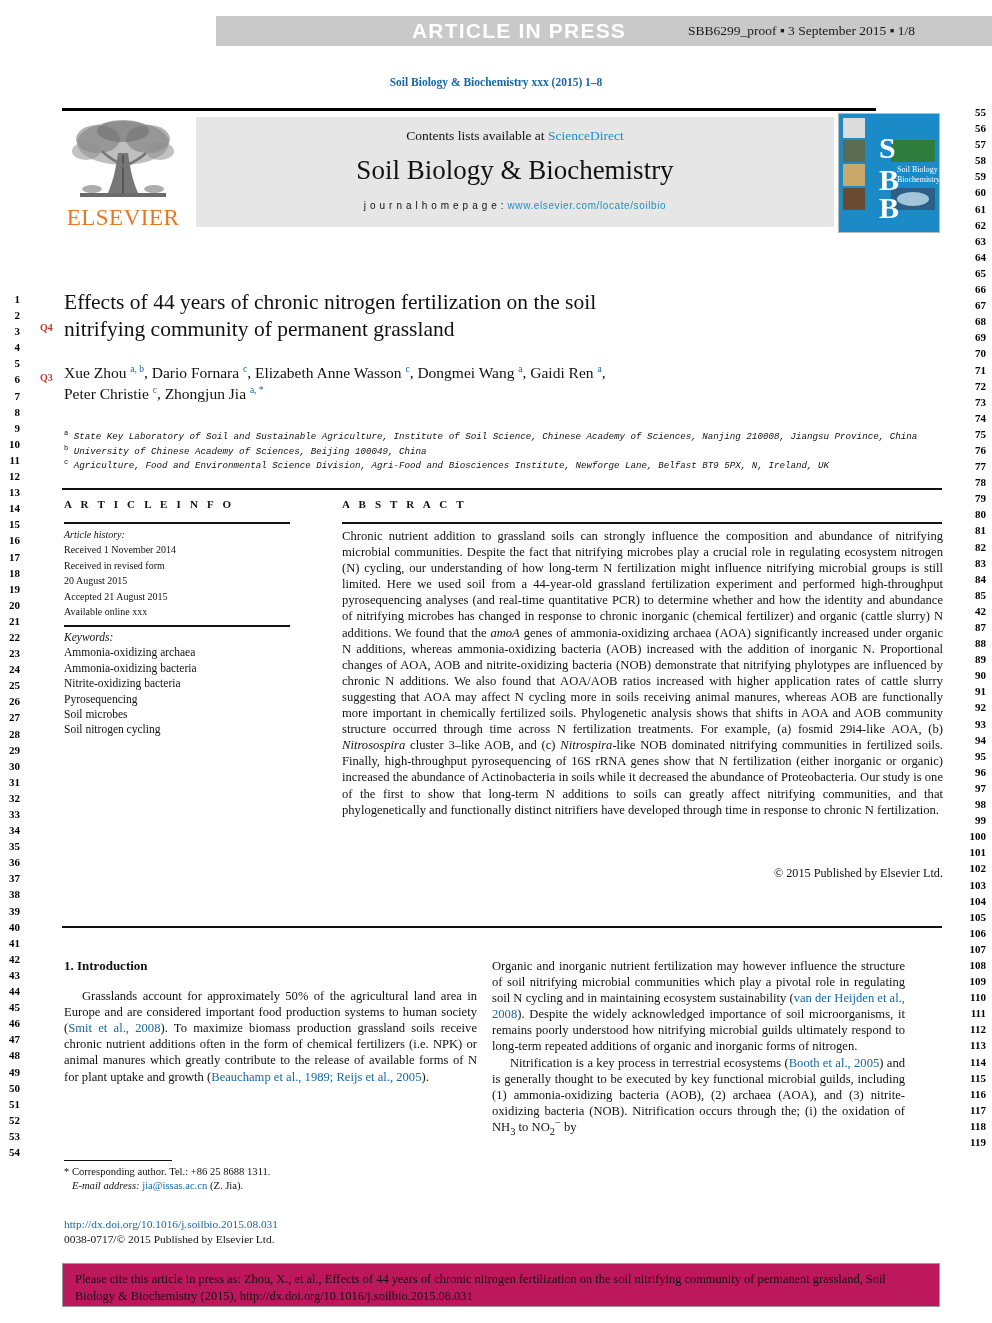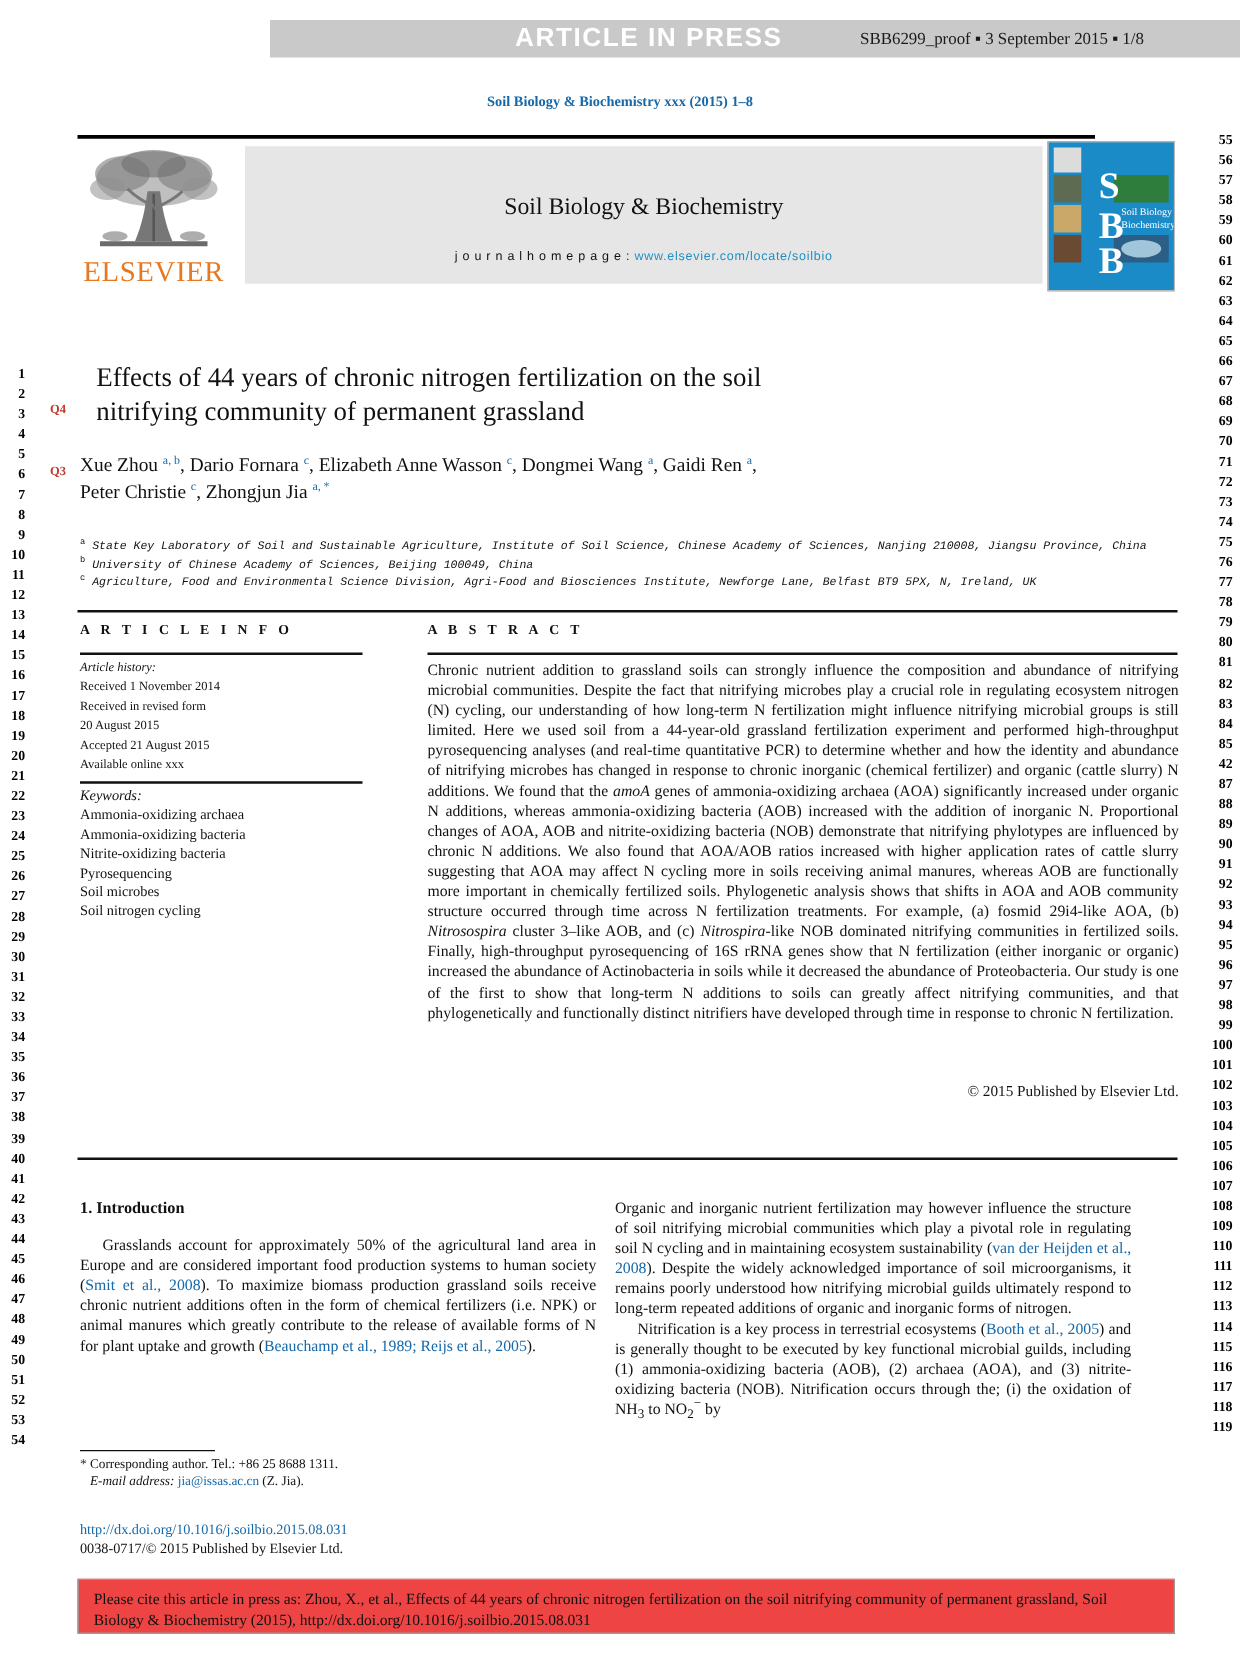--- a/index.html
+++ b/index.html
@@ -111,21 +111,21 @@
     font-family: "Liberation Serif", serif;
     font-size: 13.5px;
     color: #111;
   }
   .contents-line .sd { color: #1e8fc6; }
   .journal-name {
     position: absolute;
     left: 0; top: 38px; width: 638px;
     text-align: center;
     font-family: "Liberation Serif", serif;
-    font-size: 19px;
+    font-size: 27px;
     color: #111;
   }
   .homepage-line {
     position: absolute;
     left: 0; top: 83px; width: 638px;
     text-align: center;
     font-family: "Liberation Sans", sans-serif;
     font-size: 10px;
     letter-spacing: 0.6px;
     color: #111;
@@ -136,21 +136,21 @@
     left: 776px; top: 0px;
     width: 100px; height: 118px;
     border: 1px solid #b9b9b9;
     background: #1b8bc8;
     overflow: hidden;
   }
 
   
   .title-block {
     position: absolute;
-    left: 64px; top: 289px; width: 880px; margin-left: 13px;
+    left: 64px; top: 289px; width: 880px;
   }
   .paper-title {
     font-family: "Liberation Serif", serif;
     font-size: 21.5px;
     line-height: 27px;
     color: #111;
     margin: 0;
     font-weight: normal;
   }
   .qmark {
@@ -302,21 +302,21 @@
     line-height: 15px;
     color: #111;
   }
   .doi-block .doi { color: #1668a8; }
 
   
   .cite-box {
     position: absolute;
     left: 62px; top: 1263px;
     width: 878px; height: 44px;
-    background: #ef4444;
+    background: #be185d;
     border: 1px solid #9a9a9a;
     box-sizing: border-box;
     padding: 7px 12px 0 12px;
     font-family: "Liberation Serif", serif;
     font-size: 12.4px;
     line-height: 16.5px;
     color: #111;
   }
 
   sub, sup { line-height: 0; }
@@ -473,20 +473,23 @@
         <path d="M55 50 C64 46 72 42 78 36" stroke="#777" stroke-width="2.5" fill="none"></path>
         <rect x="12" y="76" width="86" height="4" fill="#6b6b6b"></rect>
         <ellipse cx="24" cy="72" rx="10" ry="4" fill="#8a8a8a" opacity="0.7"></ellipse>
         <ellipse cx="86" cy="72" rx="10" ry="4" fill="#8a8a8a" opacity="0.7"></ellipse>
       </g>
     </svg>
     <div class="elsevier-word">ELSEVIER</div>
   </div>
 
   <div class="masthead-gray">
+    <div class="contents-line">
+      <span>Contents lists available at </span><span class="sd">ScienceDirect</span>
+    </div>
     <div class="journal-name">Soil Biology &amp; Biochemistry</div>
     <div class="homepage-line">
       <span>j o u r n a l   h o m e p a g e :  </span><span class="url">www.elsevier.com/locate/soilbio</span>
     </div>
   </div>
 
   <div class="cover-thumb">
     <svg viewBox="0 0 100 118" width="100" height="118">
       <rect x="0" y="0" width="100" height="118" fill="#1b8bc8"></rect>
       <rect x="4" y="4" width="22" height="20" fill="#dcdcdc"></rect>

